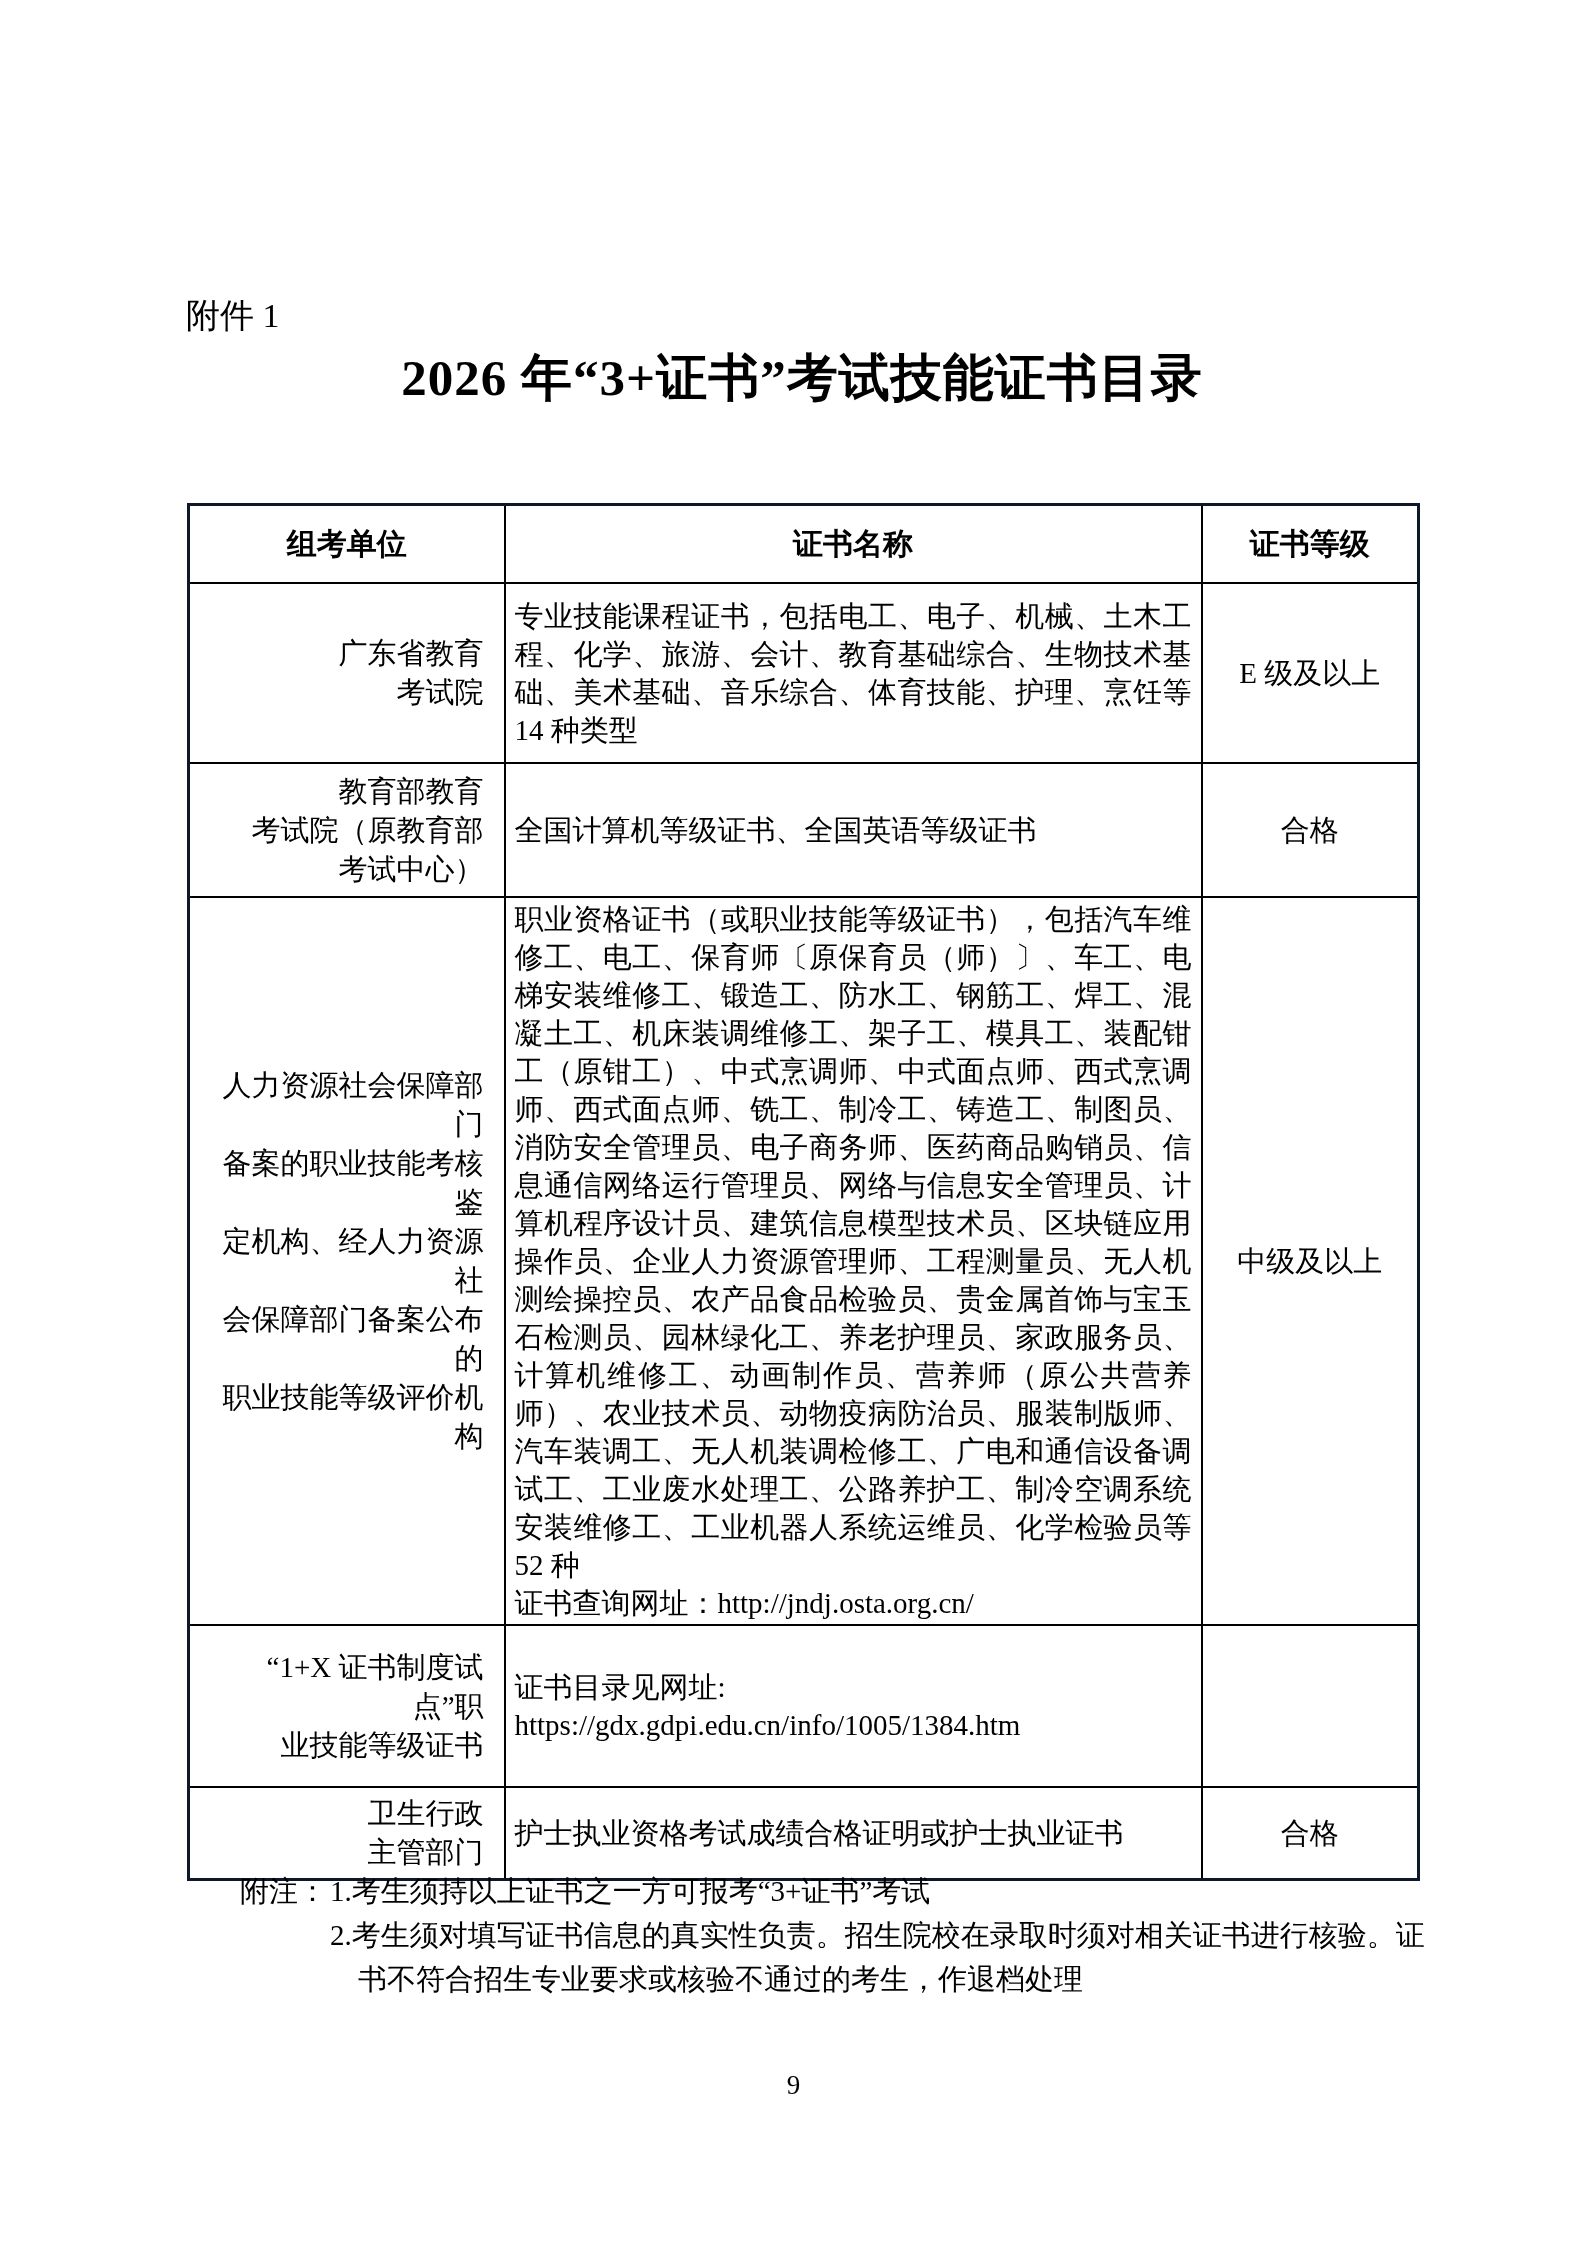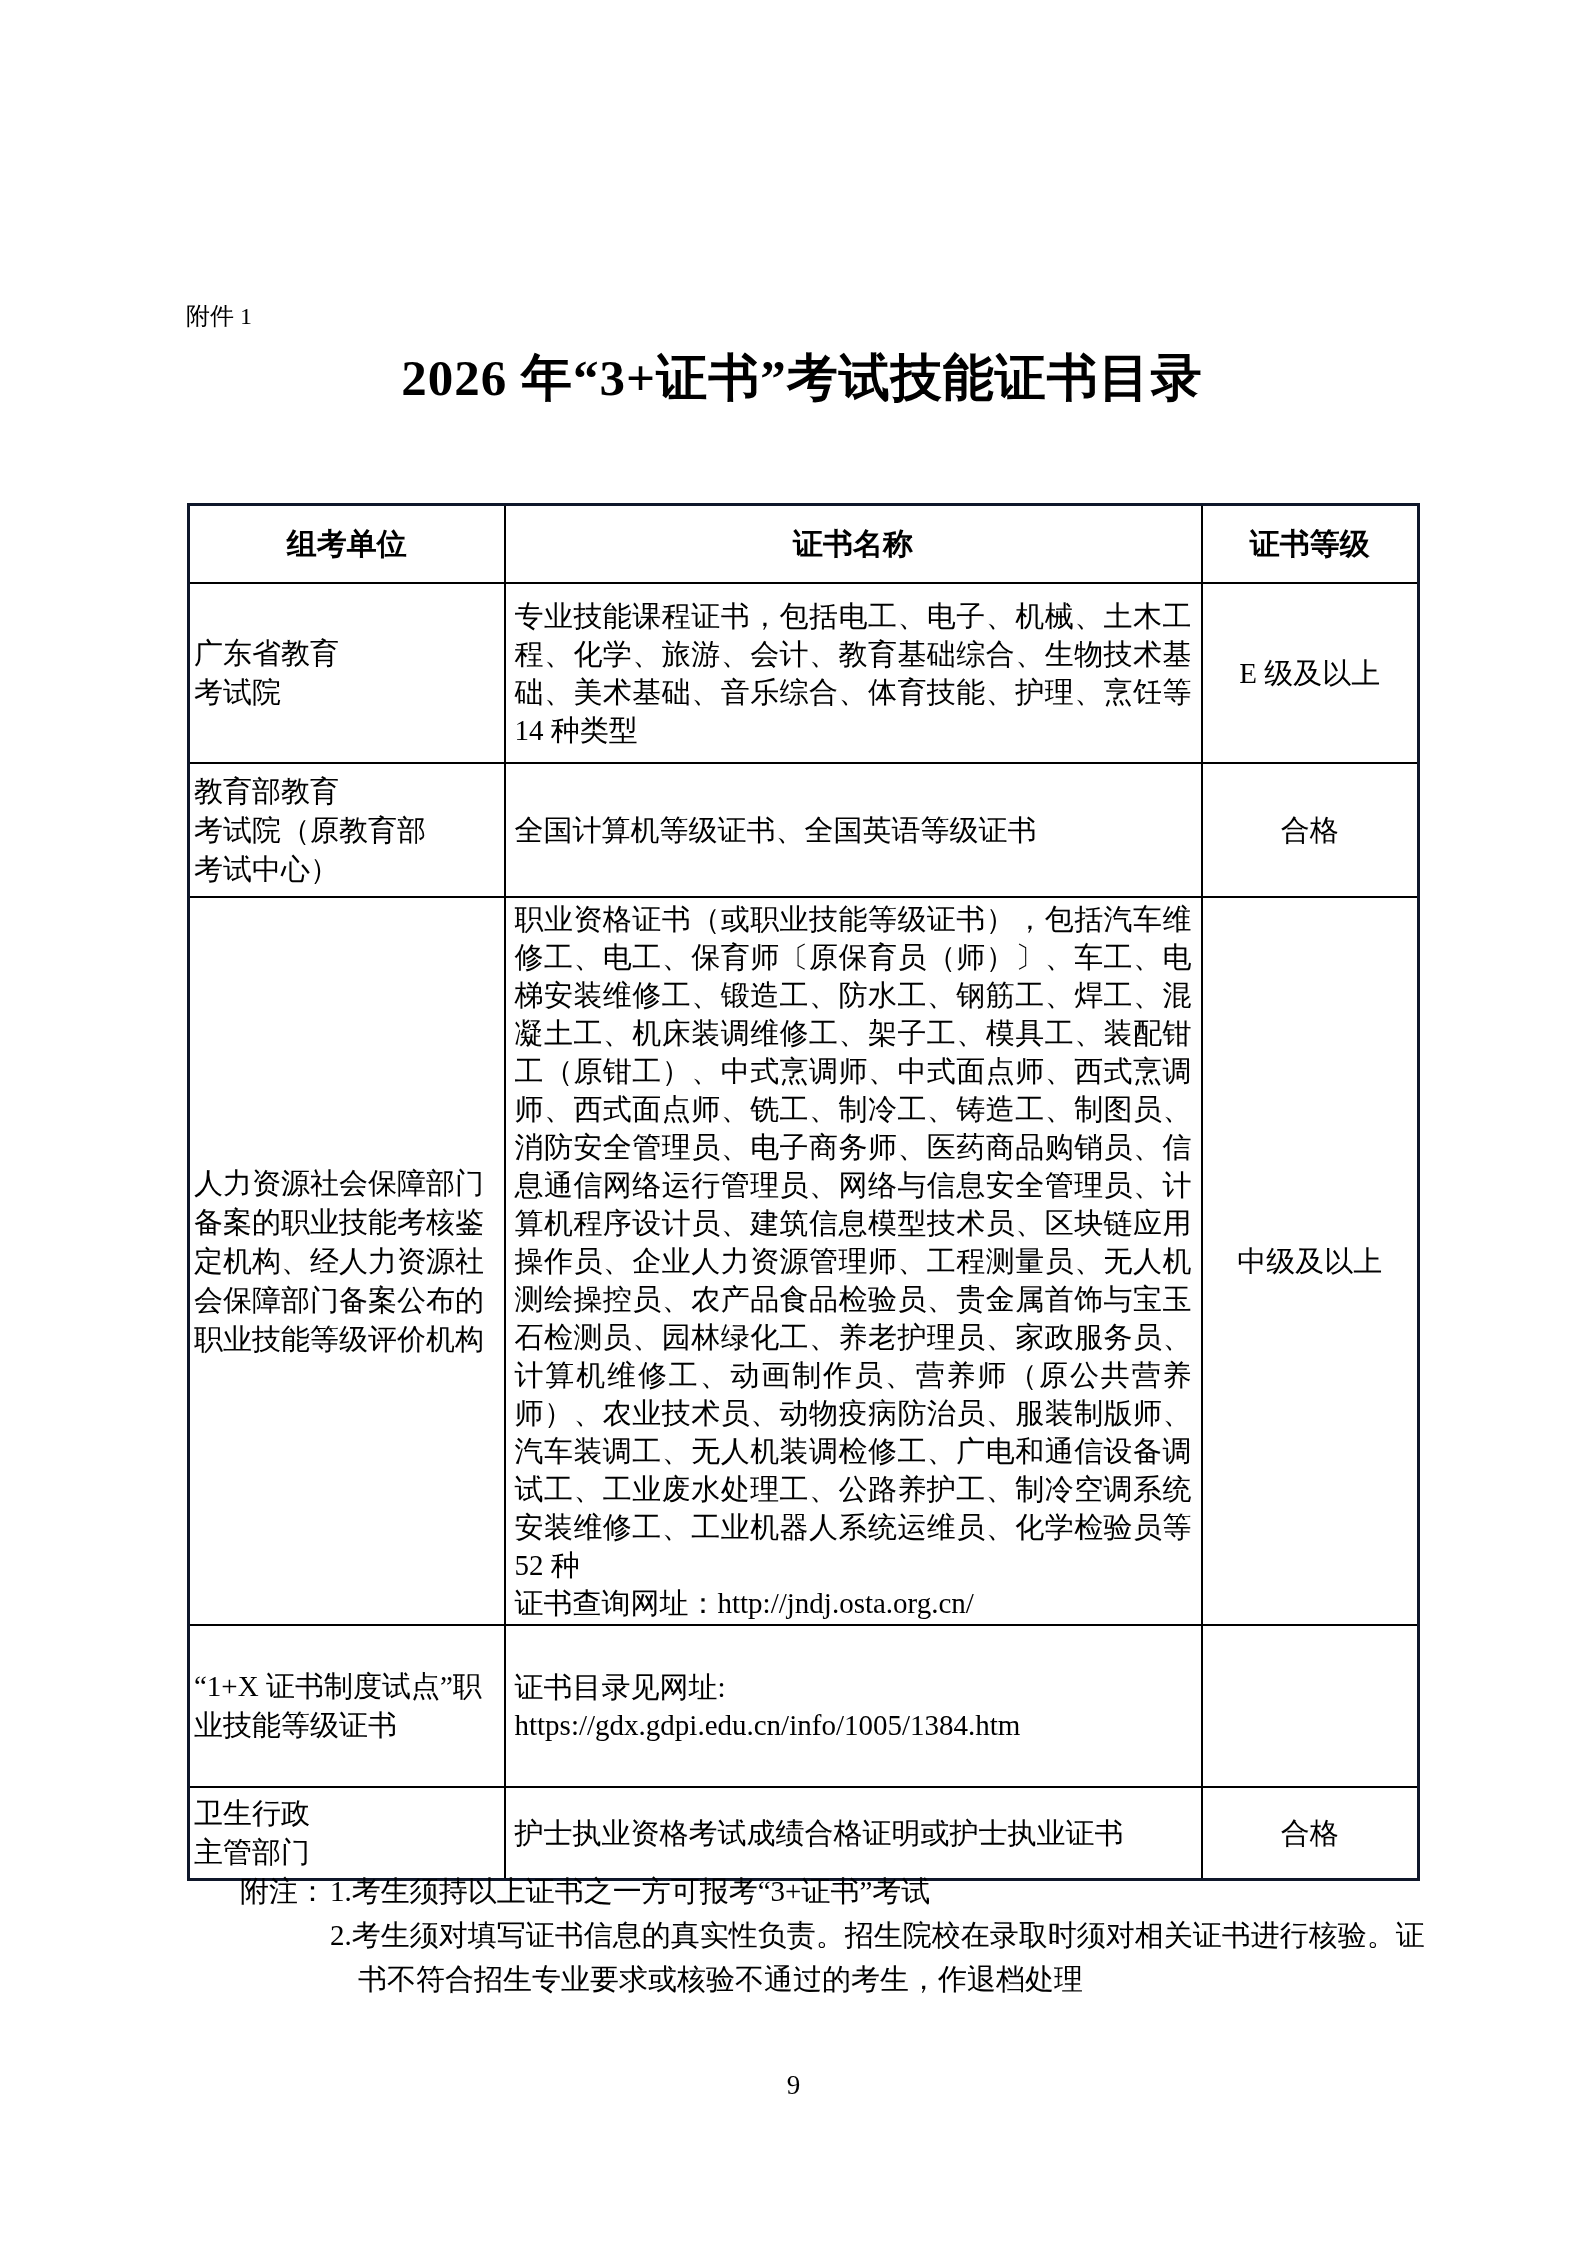--- a/index.html
+++ b/index.html
@@ -6,21 +6,21 @@
   .page {
     position:relative;
     width:1587px; height:2245px;
     margin:0 auto;
     background:#ffffff;
     color:#000000;
     font-family:"Liberation Serif","DejaVu Serif",serif;
   }
   .attachment {
     position:absolute; left:186px; top:294px;
-    font-size:24px; line-height:44px;
+    font-size:34px; line-height:44px;
   }
   .doc-title {
     position:absolute; left:0; top:344px; width:1604px;
     margin:0; text-align:center;
     font-size:51px; font-weight:bold; letter-spacing:1px;
     font-family:"Liberation Serif","DejaVu Serif",serif;
   }
   table.cert-table {
     position:absolute; left:187px; top:503px;
     width:1230px; border-collapse:collapse; table-layout:fixed;
@@ -37,24 +37,24 @@
     height:76px;
     font-family:"Liberation Sans","DejaVu Sans",sans-serif;
     font-weight:bold; font-size:30px; text-align:center;
   }
   tbody tr:nth-child(1){ height:180px; }
   tbody tr:nth-child(2){ height:134px; }
   tbody tr:nth-child(3){ height:677px; }
   tbody tr:nth-child(4){ height:162px; }
   tbody tr:nth-child(5){ height:92px; }
   td.unit-cell {
-    text-align:left;
+    text-align:right;
     white-space:pre-line;
     line-height:39px;
-    padding:0 4px;
+    padding:0 20px;
   }
   td.cert-cell {
     text-align:justify;
     white-space:pre-line;
     line-height:38px;
     padding:2px 9px;
     margin-left:45px;
   }
   td.level-cell { text-align:center; line-height:38px; }
   .notes {

